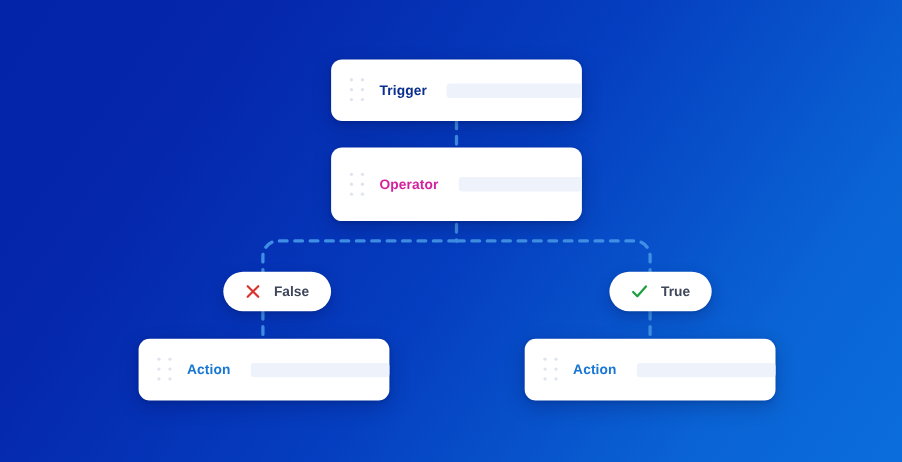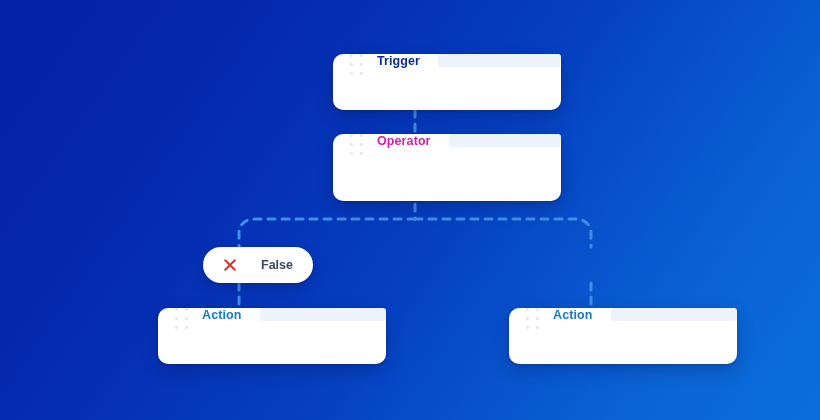--- a/index.html
+++ b/index.html
@@ -10,33 +10,33 @@
   #canvas{
     position:relative;width:820px;height:420px;
     background:linear-gradient(125deg,#0323a8 0%,#0527ac 22%,#053ec0 52%,#0a63d4 82%,#0b6ddc 100%);
     overflow:hidden;
   }
   #wires{position:absolute;left:0;top:0;width:820px;height:420px;}
 
   .card{
     position:absolute;background:#ffffff;border-radius:10px;
     box-shadow:0 6px 18px rgba(0,10,60,.24), 0 1px 3px rgba(0,10,60,.16);
-    display:flex;align-items:flex-start;margin-left:32px;
+    display:flex;align-items:center;
   }
   .handle{width:16px;height:22px;margin-left:16px;flex:0 0 auto;
     display:grid;grid-template-columns:repeat(2,4px);grid-template-rows:repeat(3,4px);
     gap:5px 6px;align-content:center;justify-content:center;}
   .handle i{display:block;width:3px;height:3px;border-radius:50%;background:#dfe4ef;}
   .lbl{font-size:12.5px;font-weight:700;letter-spacing:.1px;margin-left:12px;white-space:nowrap;}
   .bar{height:13px;border-radius:3px;margin-left:18px;}
 
   .badge{
     position:absolute;background:#fff;border-radius:999px;
     box-shadow:0 5px 14px rgba(0,10,60,.22), 0 1px 2px rgba(0,10,60,.14);
-    display:flex;align-items:center;justify-content:center;gap:24px;
+    display:flex;align-items:center;justify-content:center;gap:12px;
     height:36px;padding:0 20px;
   }
   .badge .btxt{font-size:12.5px;font-weight:600;color:#3e4659;}
   .badge svg{display:block;}
 </style>
 </head>
 <body>
 
 <div id="canvas">
 
@@ -77,20 +77,26 @@
     <span class="bar" style="width:118px;background:#edf2fb;"></span>
   </div>
 
   <div class="badge" style="left:203px;top:247px;">
     <svg width="14" height="14" viewBox="0 0 14 14">
       <path d="M2.2,2.2 L11.8,11.8 M11.8,2.2 L2.2,11.8" stroke="#d9342b" stroke-width="2" stroke-linecap="round" fill="none"></path>
     </svg>
     <span class="btxt">False</span>
   </div>
 
+  <div class="badge" style="left:554px;top:247px;">
+    <svg width="15" height="14" viewBox="0 0 15 14">
+      <path d="M1.6,7.4 L5.4,11.3 L13.2,2.4" stroke="#1a9e3e" stroke-width="2" stroke-linecap="round" stroke-linejoin="round" fill="none"></path>
+    </svg>
+    <span class="btxt">True</span>
+  </div>
 
   <div class="card" style="left:126px;top:308px;width:228px;height:56px;">
     <span class="handle">
       <i></i>
         <i></i>
         <i></i>
         <i></i>
         <i></i>
         <i></i>
     </span>

